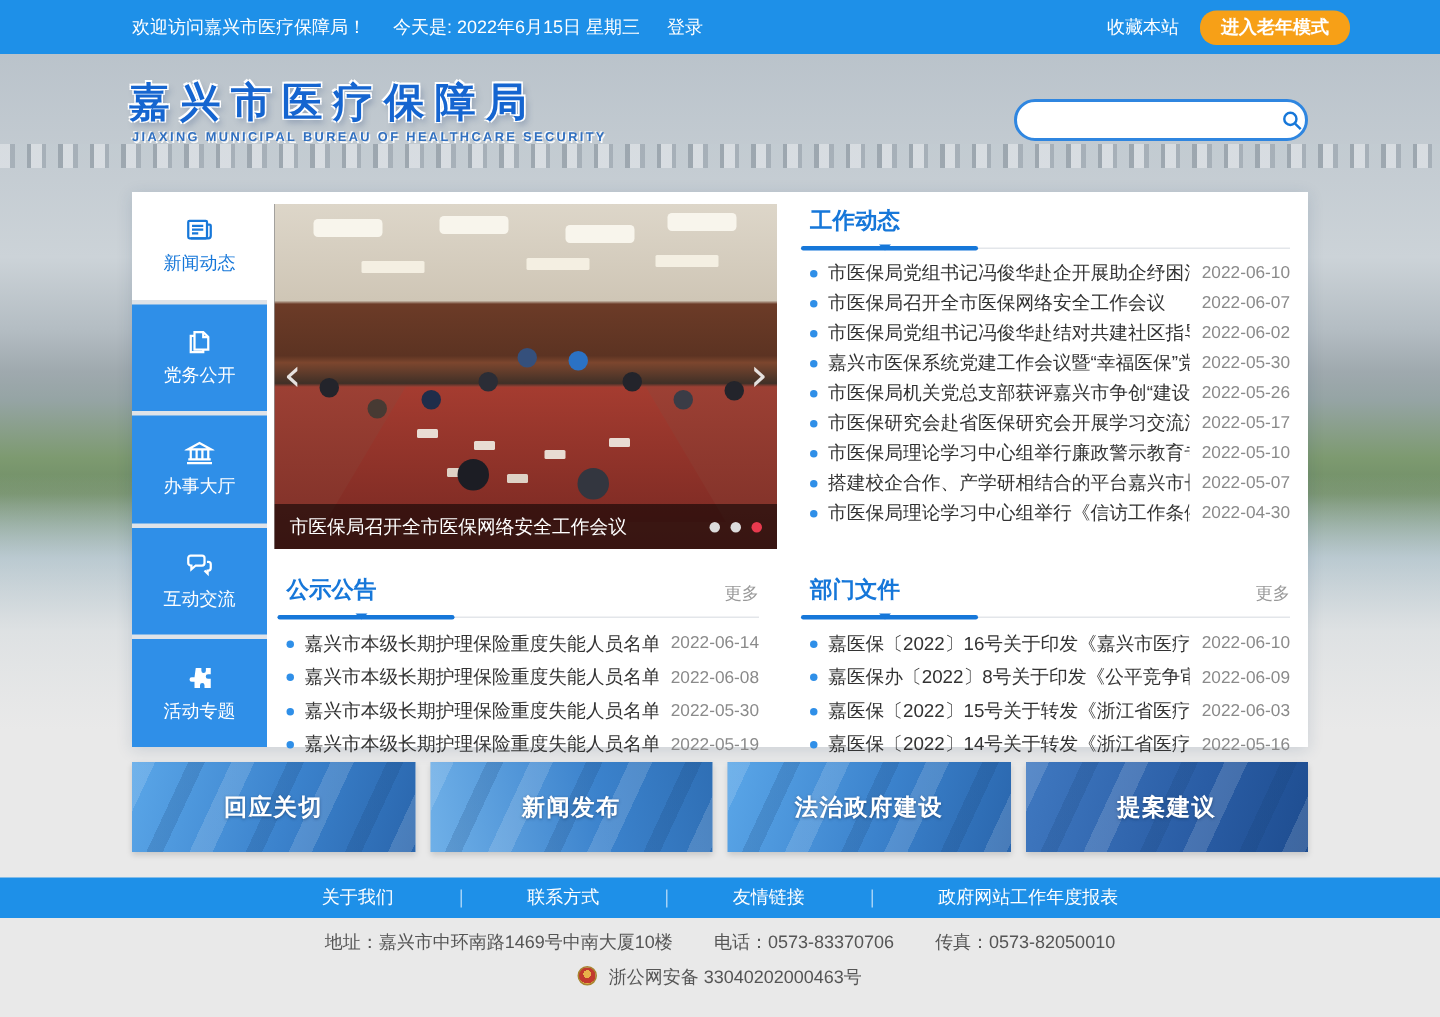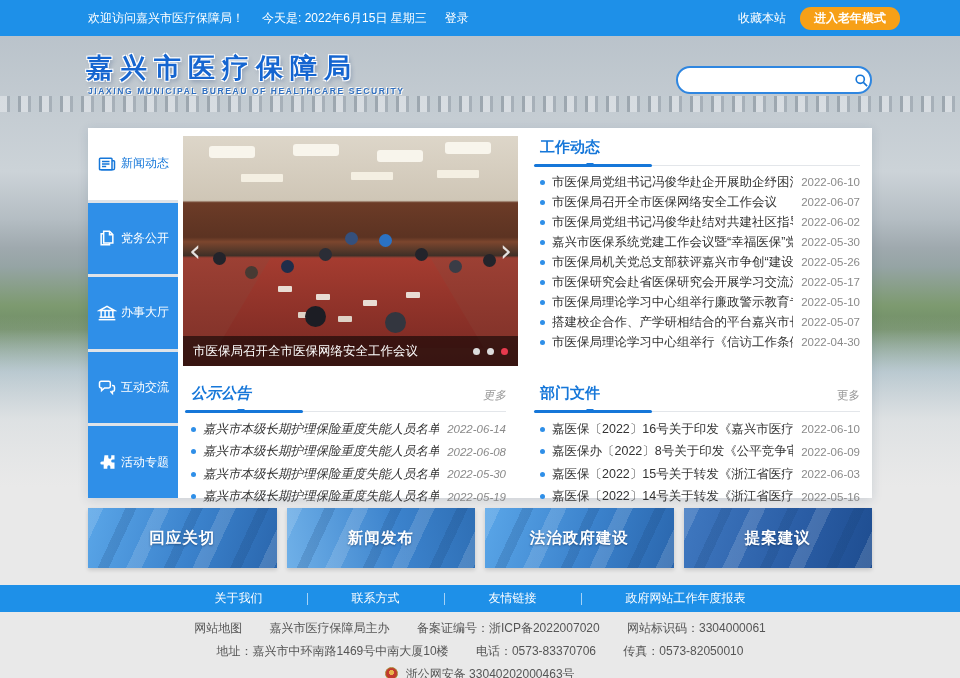--- a/index.html
+++ b/index.html
@@ -31,21 +31,21 @@
     text-shadow:-1px -1px 0 rgba(255,255,255,.9),1px 1px 0 rgba(255,255,255,.9); }
   .search-box { position:absolute; right:88px; top:38px; width:196px; height:28px; background:#fff; border:2px solid #2f86e0; border-radius:15px; display:flex; align-items:center; }
   .search-input { flex:1; border:none; outline:none; background:transparent; padding:0 10px; font-size:12px; }
   .search-btn { width:30px; height:24px; border:none; background:transparent; cursor:pointer; display:flex; align-items:center; justify-content:center; }
 
   
   .card { position:absolute; top:128px; left:88px; width:784px; height:370px; background:#fff; z-index:20; box-shadow:0 2px 10px rgba(30,60,100,.15); }
 
   
   .sidebar { position:absolute; left:0; top:0; bottom:0; width:90px; background:#dfe3e8; display:flex; flex-direction:column; gap:3px; }
-  .side-item { flex:1; background:#2f8fe8; color:#fff; display:flex; flex-direction:row; align-items:center; justify-content:center; gap:4px; cursor:pointer; font-size:12px; }
+  .side-item { flex:1; background:#2f8fe8; color:#fff; display:flex; flex-direction:column; align-items:center; justify-content:center; gap:4px; cursor:pointer; font-size:12px; }
   .side-item.active { background:#fff; color:#1677d9; }
   .side-item svg { width:20px; height:20px; }
 
   
   .main { position:absolute; left:95px; top:0; right:0; bottom:0; }
   .row1 { display:flex; }
   .row2 { display:flex; margin-top:8px; }
 
   
   .carousel { position:relative; width:335px; height:230px; margin-top:8px; overflow:hidden; background:#222; flex:none; }
@@ -61,21 +61,21 @@
   .caption-bar { position:absolute; left:0; right:0; bottom:0; height:30px; background:rgba(0,0,0,.55); display:flex; align-items:center; padding:0 10px; }
   .caption-text { color:#fff; font-size:12.5px; flex:1; white-space:nowrap; overflow:hidden; }
   .dots { display:flex; gap:7px; }
   .dot { width:7px; height:7px; border-radius:50%; background:#dcdcdc; cursor:pointer; }
   .dot.active { background:#e83a4e; }
   .arrow { position:absolute; top:50%; transform:translateY(-50%); color:rgba(255,255,255,.85); font-size:30px; line-height:1; cursor:pointer; font-family:"DejaVu Sans",sans-serif; z-index:3; }
   .arrow.prev { left:6px; } .arrow.next { right:6px; }
 
   
   .section { flex:1; padding:10px 12px 0 16px; min-width:0; }
-  .section.fixed { flex:none; width:335px; padding-left:2px;font-style:italic; }
+  .section.fixed { flex:none; width:335px; padding-left:2px; }
   .sec-head { position:relative; display:flex; align-items:flex-end; border-bottom:1px solid #e3e6ea; padding-bottom:8px; margin-bottom:4px; }
   .sec-title { color:#1677d9; font-size:15px; font-weight:bold; padding-left:6px; }
   .sec-title::after { content:""; position:absolute; left:0; bottom:-2px; width:118px; height:3px; background:#1677d9; border-radius:2px; }
   .sec-title::before { content:""; position:absolute; left:52px; bottom:-6px; border:4px solid transparent; border-top-color:#1677d9; }
   .more { margin-left:auto; font-size:11.5px; color:#999; cursor:pointer; }
   ul.news { list-style:none; margin-top:6px; }
   ul.news li { display:flex; align-items:center; height:20px; }
   ul.news.loose li { height:22.5px; }
   .bullet { width:5px; height:5px; border-radius:50%; background:#2f8fe8; margin:0 7px 0 6px; flex:none; }
   .item-title { font-size:12.5px; color:#333; flex:1; white-space:nowrap; overflow:hidden; }
@@ -344,26 +344,20 @@
   <span class="fsep"></span>
   <a>联系方式</a>
   <span class="fsep"></span>
   <a>友情链接</a>
   <span class="fsep"></span>
   <a>政府网站工作年度报表</a>
 </div>
 
 <div class="footer-info">
   <div class="line">
-    <a class="seg">网站地图</a>
-    <span class="seg">嘉兴市医疗保障局主办</span>
-    <span class="seg">备案证编号：浙ICP备2022007020</span>
-    <span class="seg">网站标识码：3304000061</span>
-  </div>
-  <div class="line">
     <span class="seg">地址：嘉兴市中环南路1469号中南大厦10楼</span>
     <span class="seg">电话：0573-83370706</span>
     <span class="seg">传真：0573-82050010</span>
   </div>
   <div class="line">
     <span class="badge-icon"></span>
     <span>浙公网安备 33040202000463号</span>
   </div>
 </div>
 

